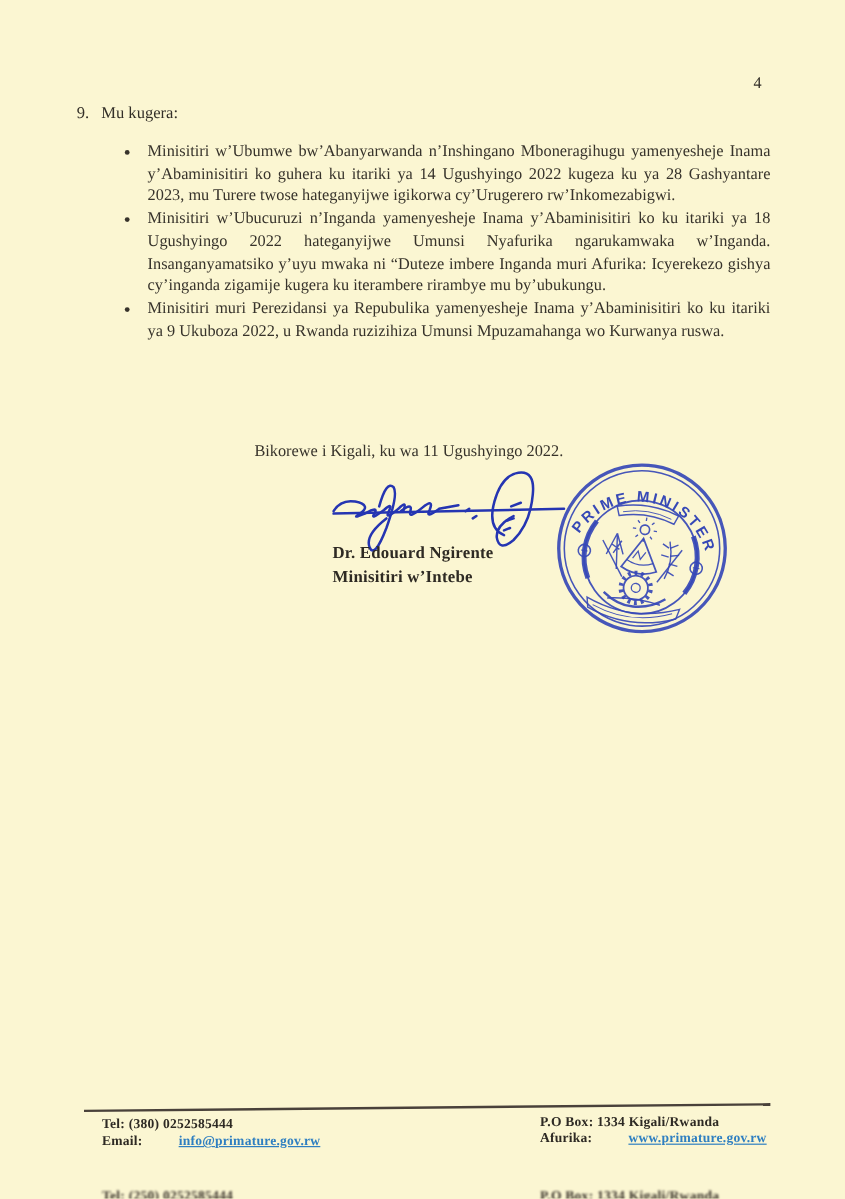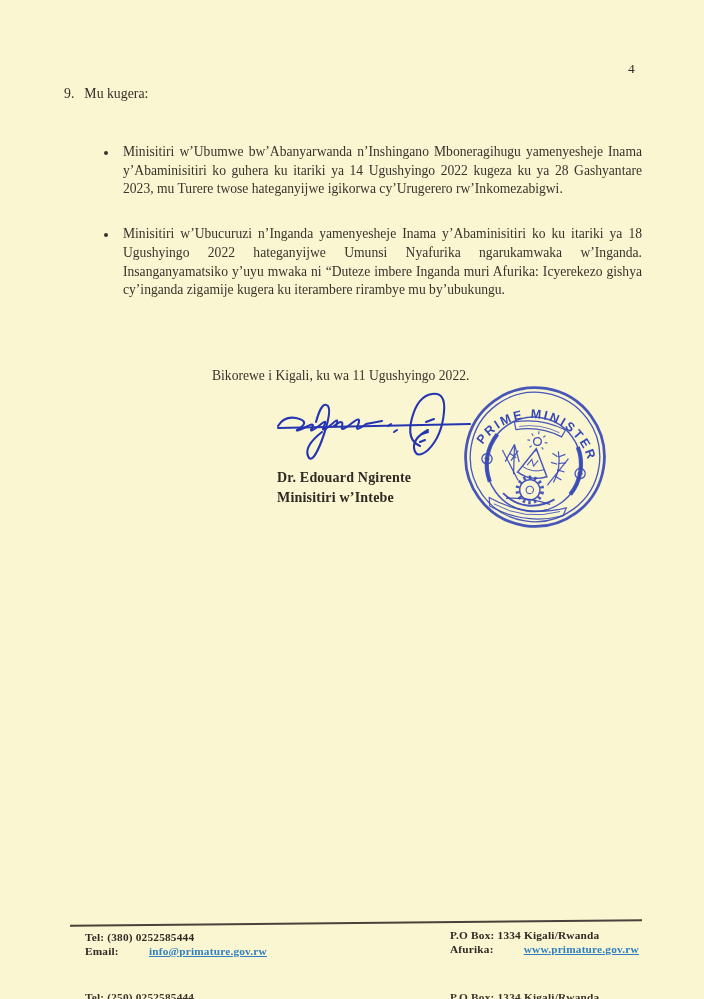--- a/index.html
+++ b/index.html
@@ -22,38 +22,37 @@
   }
   .bullets{
     position:absolute;top:117px;left:123px;width:519px;
     margin:0;padding:0;list-style:none;
   }
   .bullets li{
     position:relative;
     font-size:13.6px;line-height:18.7px;
     text-align:justify;
     color:#37332b;
-    margin-top:26px;
   }
   .bullets li::before{
     content:"";
     position:absolute;left:-19px;top:8px;
     width:4px;height:4px;border-radius:50%;
     background:#37332b;
   }
   .dateline{
     position:absolute;top:368px;left:212px;
     font-size:13.6px;color:#37332b;
   }
   .signature-wrap{
     position:absolute;top:388px;left:270px;
     width:210px;height:80px;
   }
   .signatory{
-    position:absolute;top:468px;left:277px;
+    position:absolute;top:452px;left:277px;
     font-weight:bold;font-size:14px;color:#2e2a23;
     line-height:19.5px;letter-spacing:.2px;
   }
   .stamp{
     position:absolute;top:383px;left:460px;
     width:150px;height:148px;
   }
   .footer-rule{
     position:absolute;top:922px;left:70px;width:572px;height:2.4px;
     background:#49413a;
@@ -90,20 +89,21 @@
 <div class="page-number">4</div>
 
 <div class="section-head">
   <span>9.</span>
   <span>Mu kugera:</span>
 </div>
 
 <ul class="bullets">
   <li>Minisitiri w’Ubumwe bw’Abanyarwanda n’Inshingano Mboneragihugu yamenyesheje Inama y’Abaminisitiri ko guhera ku itariki ya 14 Ugushyingo 2022 kugeza ku ya  28 Gashyantare 2023, mu Turere twose hateganyijwe igikorwa cy’Urugerero rw’Inkomezabigwi.</li>
   <li>Minisitiri w’Ubucuruzi n’Inganda yamenyesheje Inama y’Abaminisitiri ko ku itariki ya 18 Ugushyingo 2022 hateganyijwe Umunsi Nyafurika ngarukamwaka w’Inganda. Insanganyamatsiko y’uyu mwaka ni “Duteze imbere Inganda muri Afurika: Icyerekezo gishya cy’inganda zigamije kugera ku iterambere rirambye mu by’ubukungu.</li>
+  <li>Minisitiri muri Perezidansi ya Repubulika yamenyesheje Inama y’Abaminisitiri ko ku itariki ya 9 Ukuboza 2022, u Rwanda ruzizihiza Umunsi Mpuzamahanga wo Kurwanya ruswa.</li>
 </ul>
 
 <div class="dateline">Bikorewe i Kigali, ku wa 11 Ugushyingo 2022.</div>
 
 <div class="signature-wrap">
   <svg width="210" height="80" viewBox="0 0 210 80">
     <g fill="none" stroke="#2535b2" stroke-width="2.1" stroke-linecap="round">
       <path d="M8,38 Q14,28 26,30 Q40,33 30,40 Q22,45 34,40 Q46,33 42,40 Q38,46 50,37 Q58,30 54,38 Q50,46 62,36 Q70,28 66,38"></path>
       <path d="M46,34 Q52,12 58,18 Q62,24 52,52 Q42,78 38,68 Q34,58 52,44"></path>
       <path d="M64,38 Q74,30 72,38 Q70,45 82,35 Q92,27 88,37 Q84,45 96,36 L112,33"></path>

